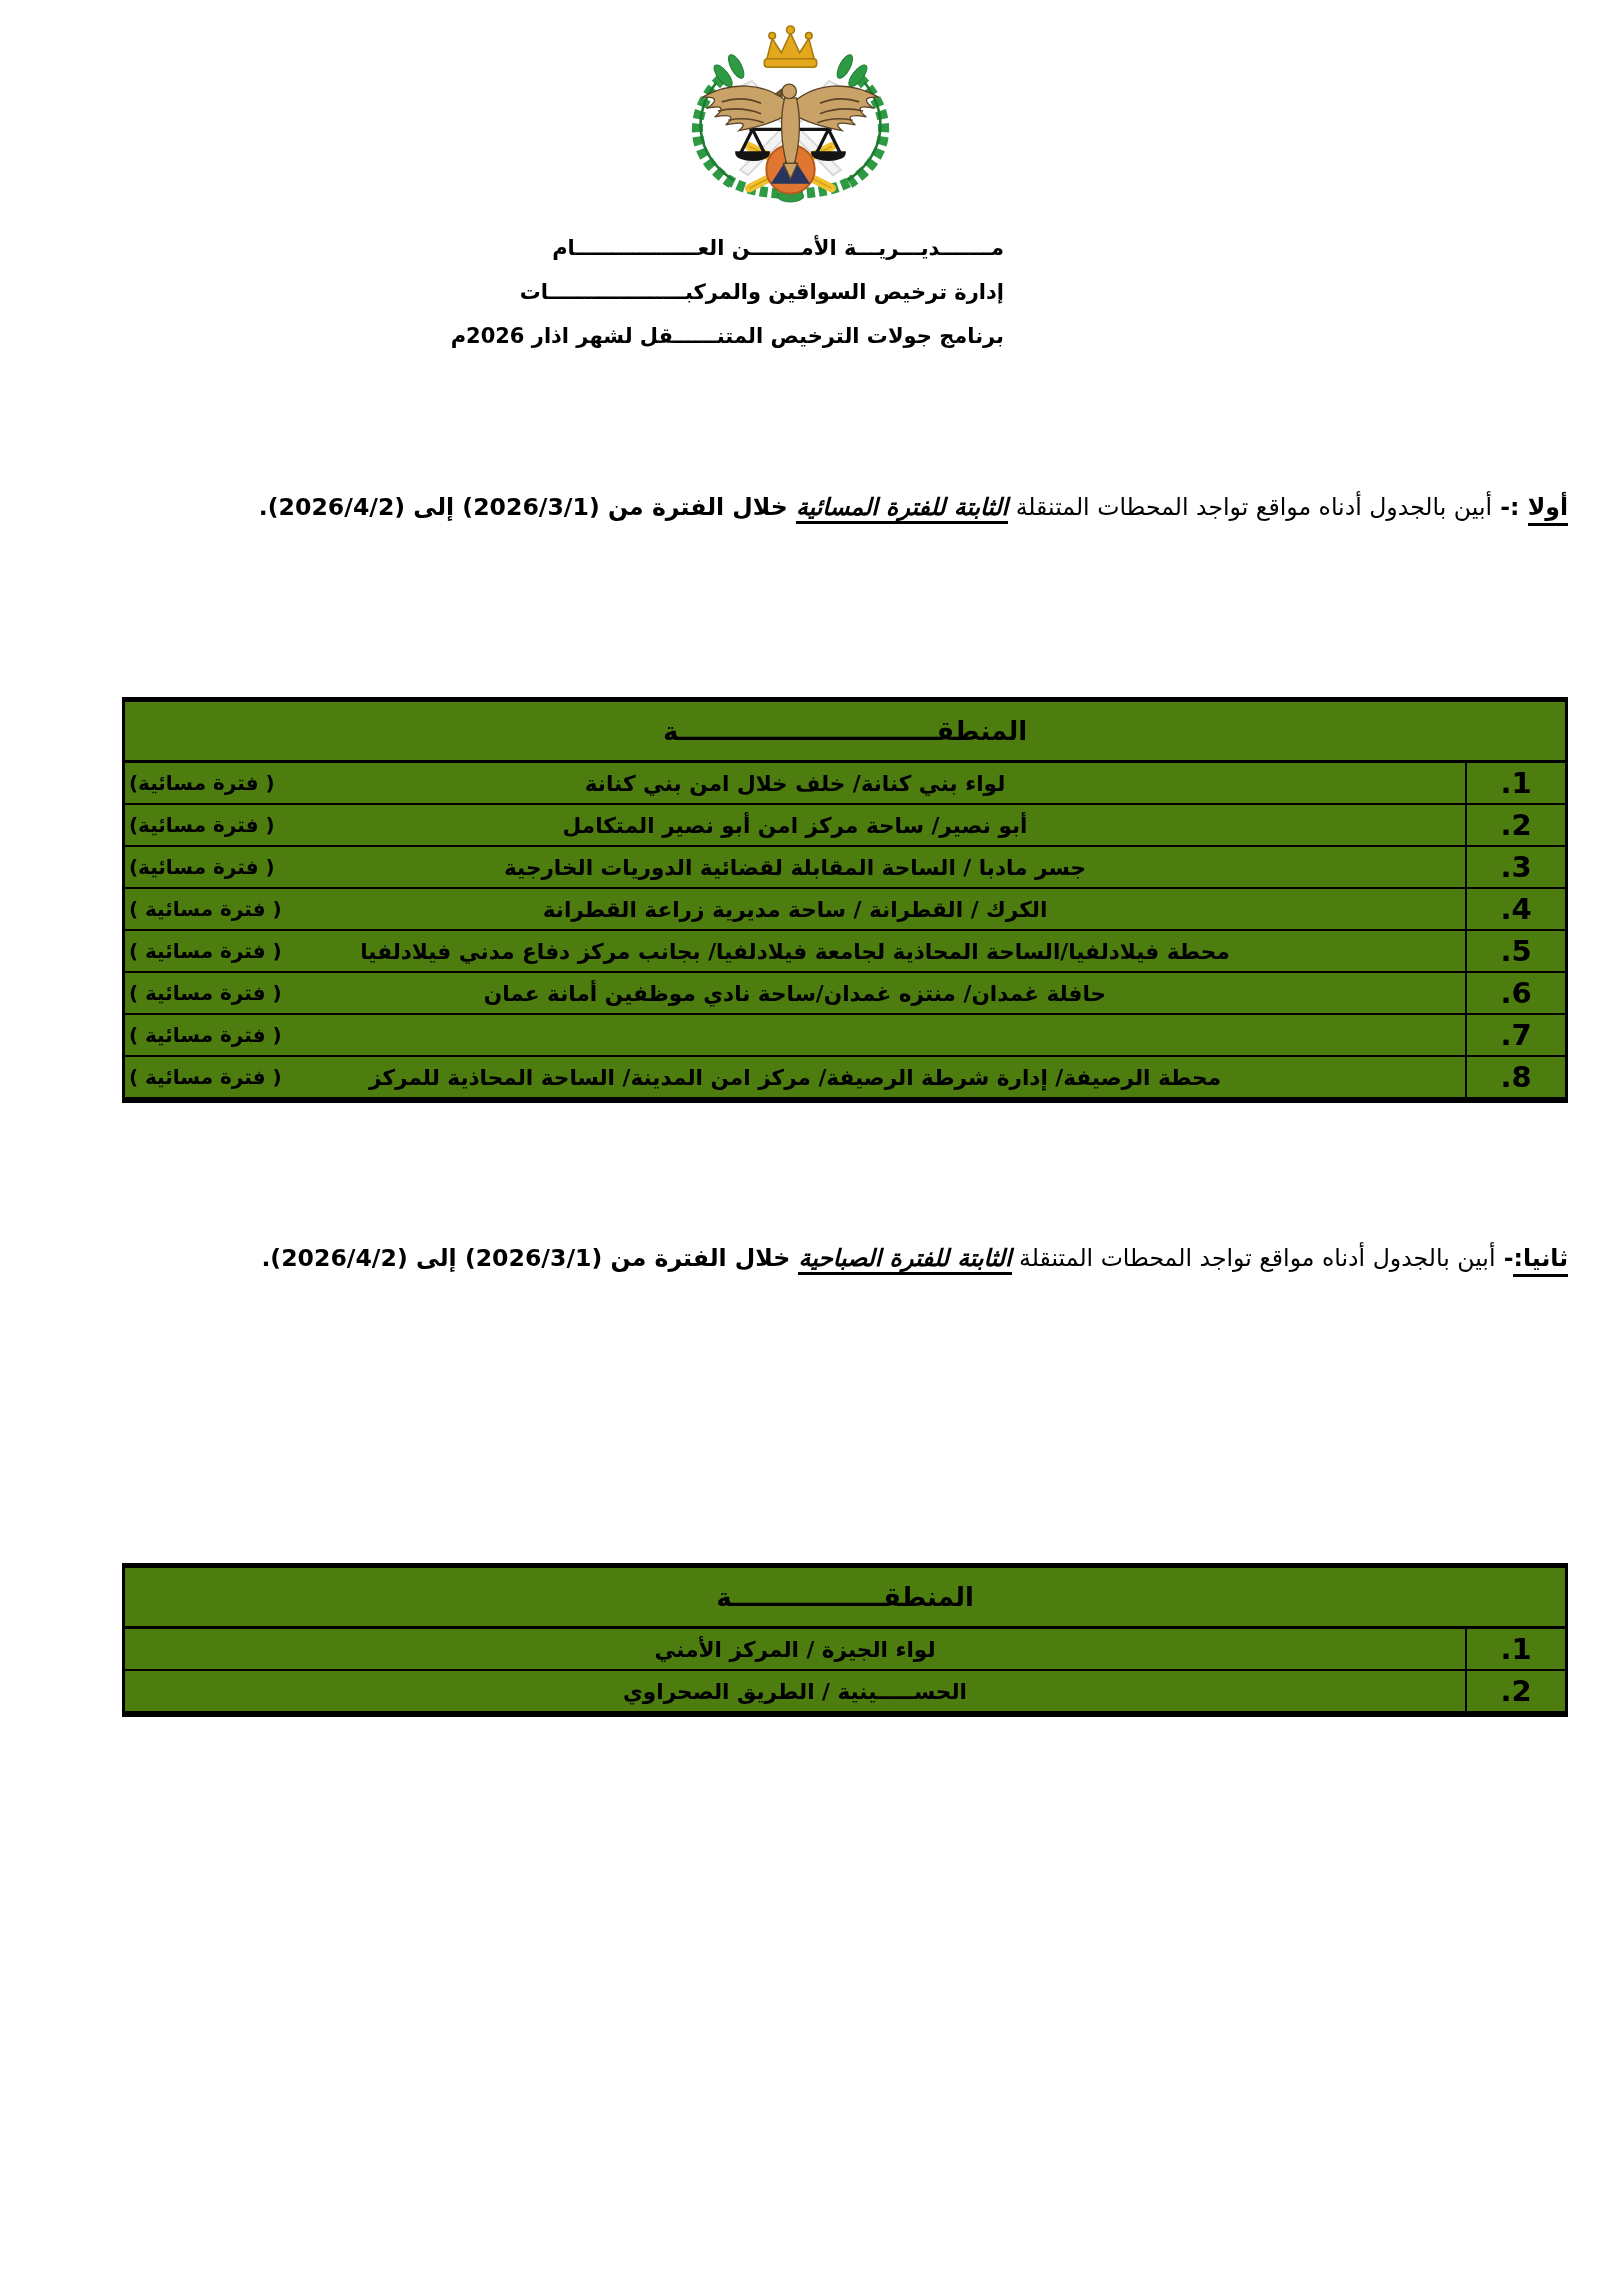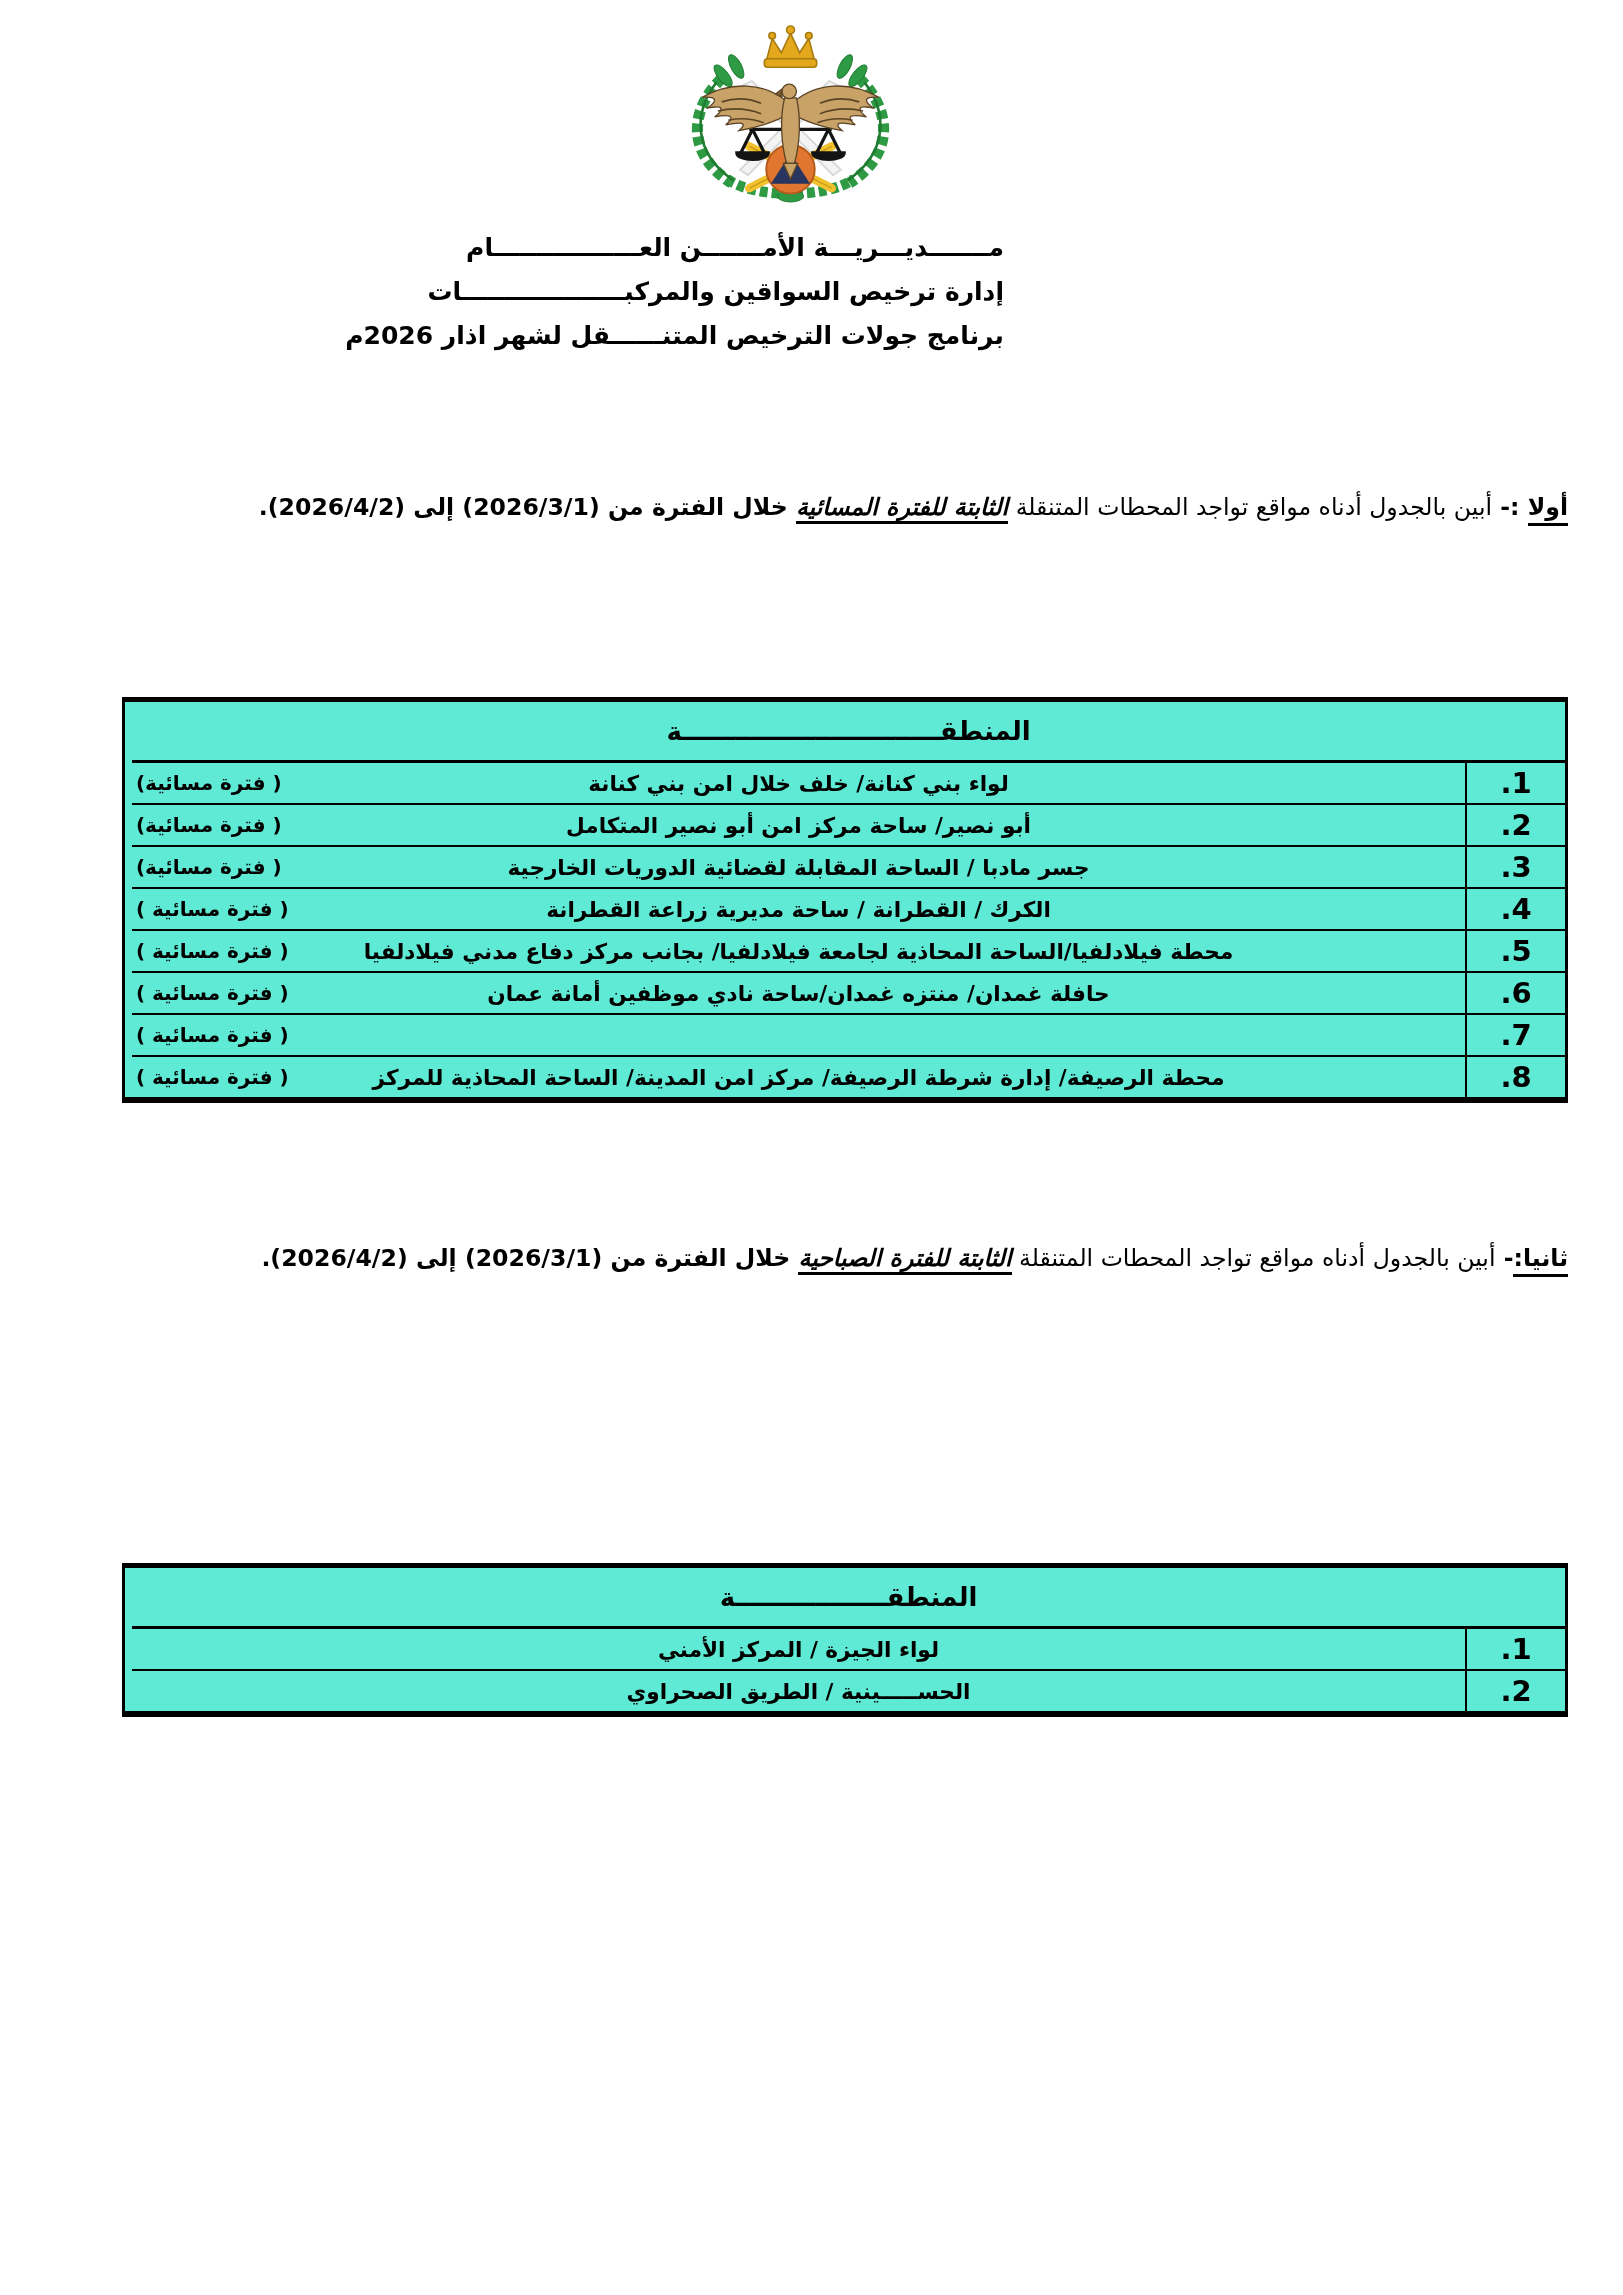--- a/index.html
+++ b/index.html
@@ -6,38 +6,38 @@
   body{
     width:1623px;height:2295px;background:#ffffff;position:relative;
     font-family:"DejaVu Sans","Liberation Sans",sans-serif;color:#000;
     overflow:hidden;
   }
   
   .logo{position:absolute;left:676px;top:18.3px;width:229px;height:190px;}
   
   .org-header{
     position:absolute;top:226px;left:432px;width:572px;
-    direction:rtl;text-align:right;font-weight:700;font-size:25px;line-height:44px;
+    direction:rtl;text-align:right;font-weight:700;font-size:21px;line-height:44px;
     white-space:nowrap;
   }
   
   .intro{
     position:absolute;right:55px;width:1478px;direction:rtl;text-align:right;
     font-size:23.6px;font-weight:700;line-height:1.55;
   }
   #intro-evening{top:489px;}
   #intro-morning{top:1240px;}
   .intro .lead{border-bottom:3.3px solid #000;padding-bottom:2px;}
   .intro .body-regular{font-weight:400;}
   .intro .highlight{border-bottom:3.3px solid #000;padding-bottom:0;font-style:italic;}
   
   .area-table{
     position:absolute;left:122px;width:1446px;box-sizing:border-box;
     border:3.3px solid #000;border-top-width:5.9px;border-bottom-width:6.5px;
-    direction:rtl;background:#5eead4;padding-left:7px;
+    direction:rtl;background:#4d7c0f;
   }
   #table-evening{top:697px;}
   #table-morning{top:1563px;}
   .t-header{
     height:58px;border-bottom:3.9px solid #000;
     display:flex;align-items:center;justify-content:center;
     font-weight:700;font-size:26px;
   }
   .t-row{display:flex;height:40px;}
   .t-row + .t-row{border-top:2.6px solid #000;}

